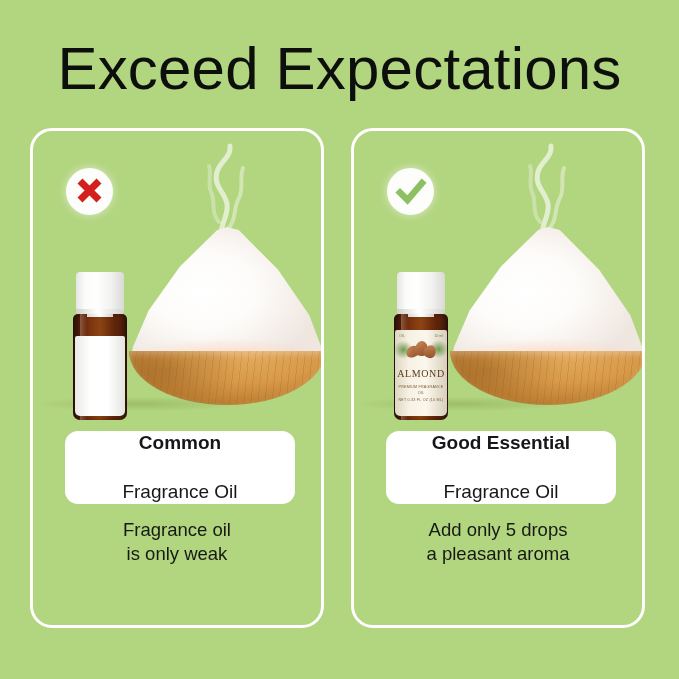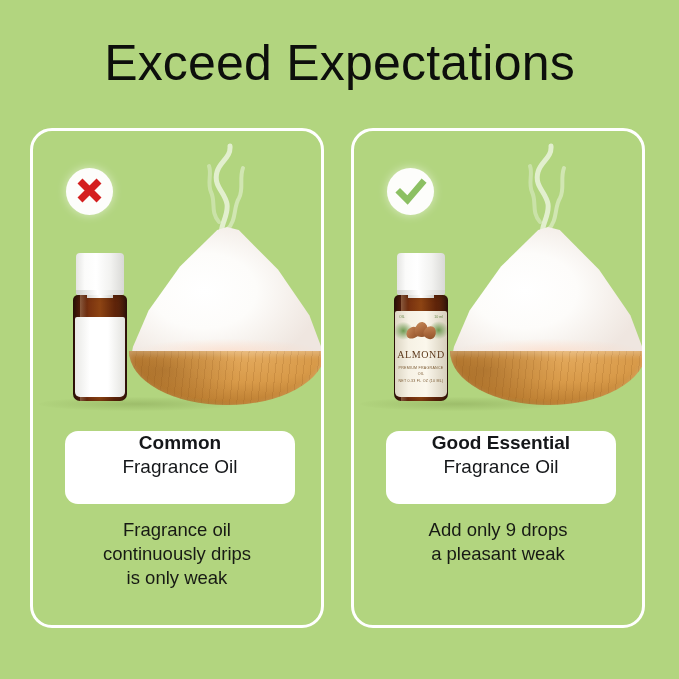--- a/index.html
+++ b/index.html
@@ -21,21 +21,21 @@
     background: #b2d57f;
   }
 
   
   .headline {
     position: absolute;
     left: 0;
     top: 36px;
     width: 679px;
     text-align: center;
-    font-size: 50px;
+    font-size: 60px;
     font-weight: 300;
     letter-spacing: 0.2px;
     color: #0d0f0c;
     line-height: 1.1;
     white-space: nowrap;
   }
 
   
   .card {
     position: absolute;
@@ -138,21 +138,21 @@
     width: 196px;
     height: 14px;
     border-radius: 50%;
     background: radial-gradient(ellipse at 50% 50%, rgba(110,135,60,0.30) 0%, rgba(110,135,60,0.0) 75%);
   }
 
   
   .bottle {
     position: absolute;
     left: 40px;
-    top: 122px;
+    top: 141px;
     width: 54px;
     height: 148px;
   }
   .bottle-cap {
     position: absolute;
     left: 3px;
     top: 0;
     width: 48px;
     height: 42px;
     border-radius: 4px 4px 3px 3px;
@@ -284,21 +284,21 @@
     position: absolute;
     left: 32px;
     top: 300px;
     width: 230px;
     height: 73px;
     background: #ffffff;
     border-radius: 13px;
     display: flex;
     flex-direction: column;
     align-items: center;
-    justify-content: flex-start;
+    justify-content: space-between;
   }
   .plate-brand {
     font-size: 19px;
     font-weight: bold;
     color: #15171a;
     line-height: 1.25;
   }
   .plate-kind {
     font-size: 19px;
     font-weight: 400;
@@ -358,21 +358,20 @@
       </div>
     </div>
 
     <div class="plate">
       <div class="plate-brand">Common</div>
       <div class="plate-kind">Fragrance Oil</div>
     </div>
 
     <div class="caption">
       <div>Fragrance oil</div>
-      <div>continuously drips</div>
       <div>is only weak</div>
     </div>
   </div>
 
   <div class="card card-right">
 
     <div class="scene">
 
       <svg class="steam" viewBox="0 0 80 110">
         <path d="M40 108 C34 92 46 84 44 70 C42 58 30 52 34 38 C37 27 48 24 47 12" fill="none" stroke="rgba(255,255,255,0.62)" stroke-width="5" stroke-linecap="round"></path>
@@ -418,18 +417,18 @@
         </svg>
       </div>
     </div>
 
     <div class="plate">
       <div class="plate-brand">Good Essential</div>
       <div class="plate-kind">Fragrance Oil</div>
     </div>
 
     <div class="caption">
-      <div>Add only 9 drops</div>
-      <div>a pleasant weak</div>
+      <div>Add only 5 drops</div>
+      <div>a pleasant aroma</div>
     </div>
   </div>
 
 </div>
 
 </body></html>

